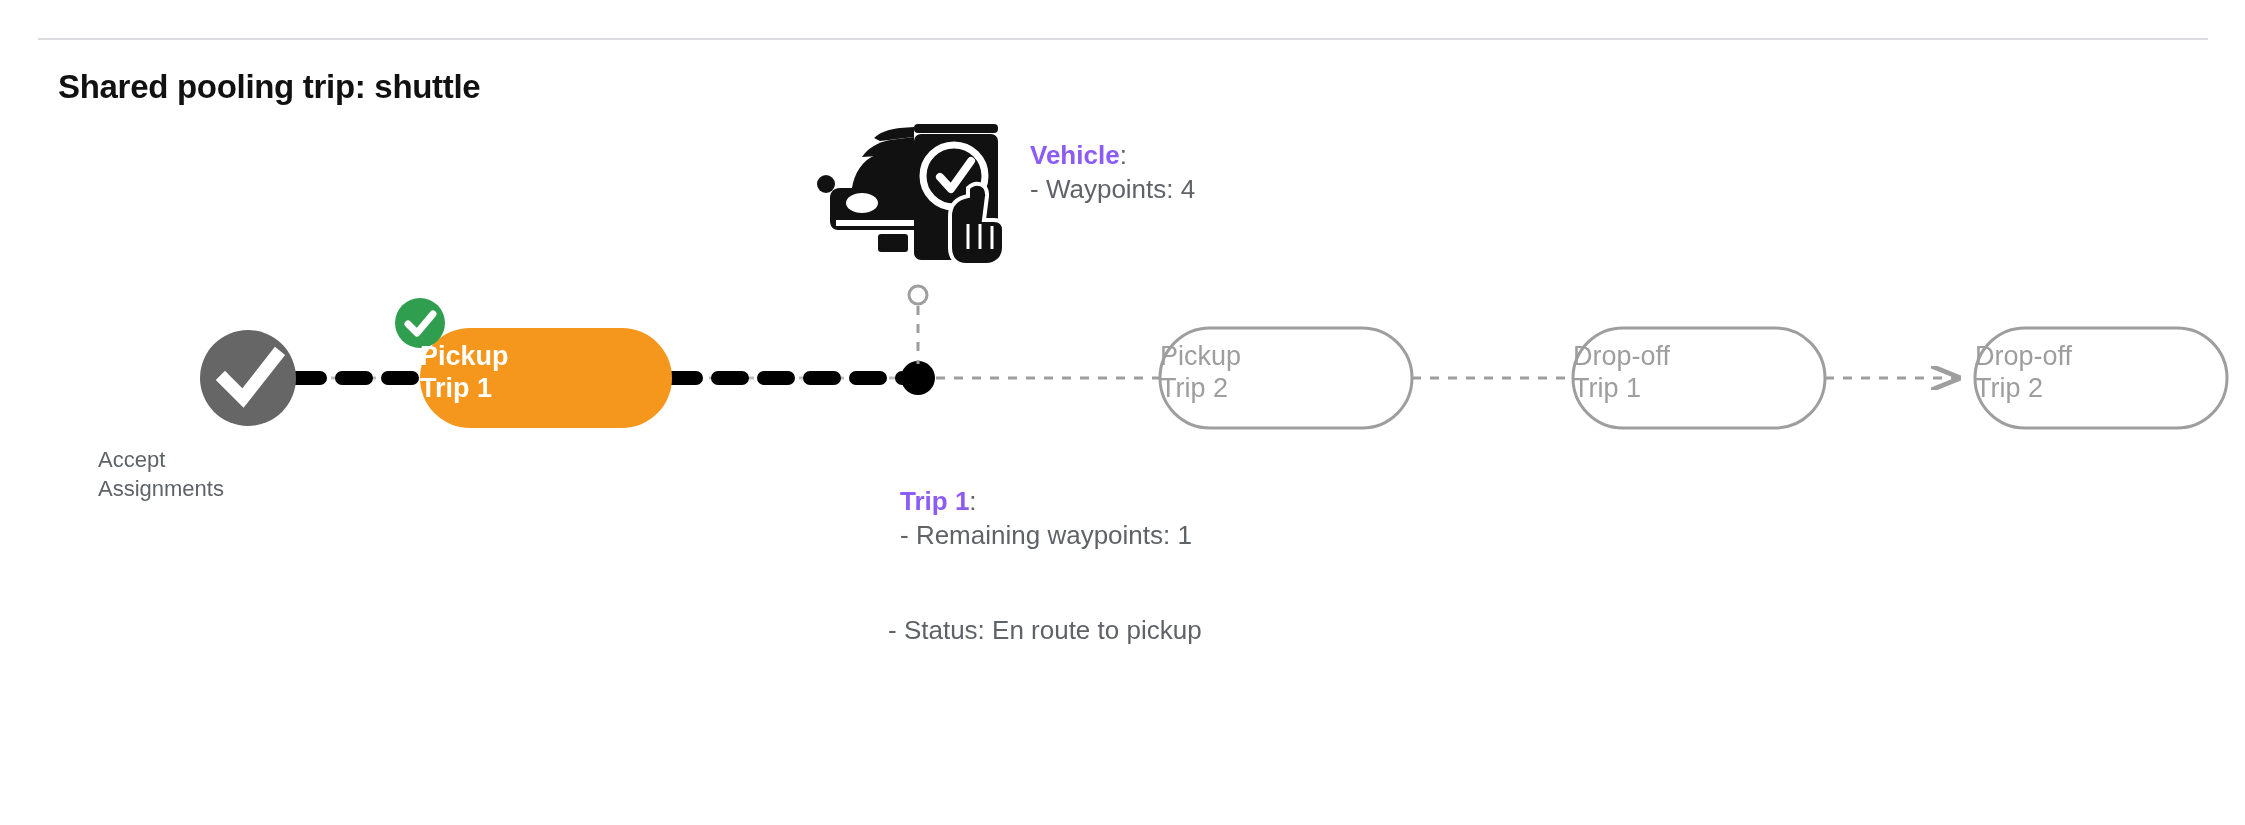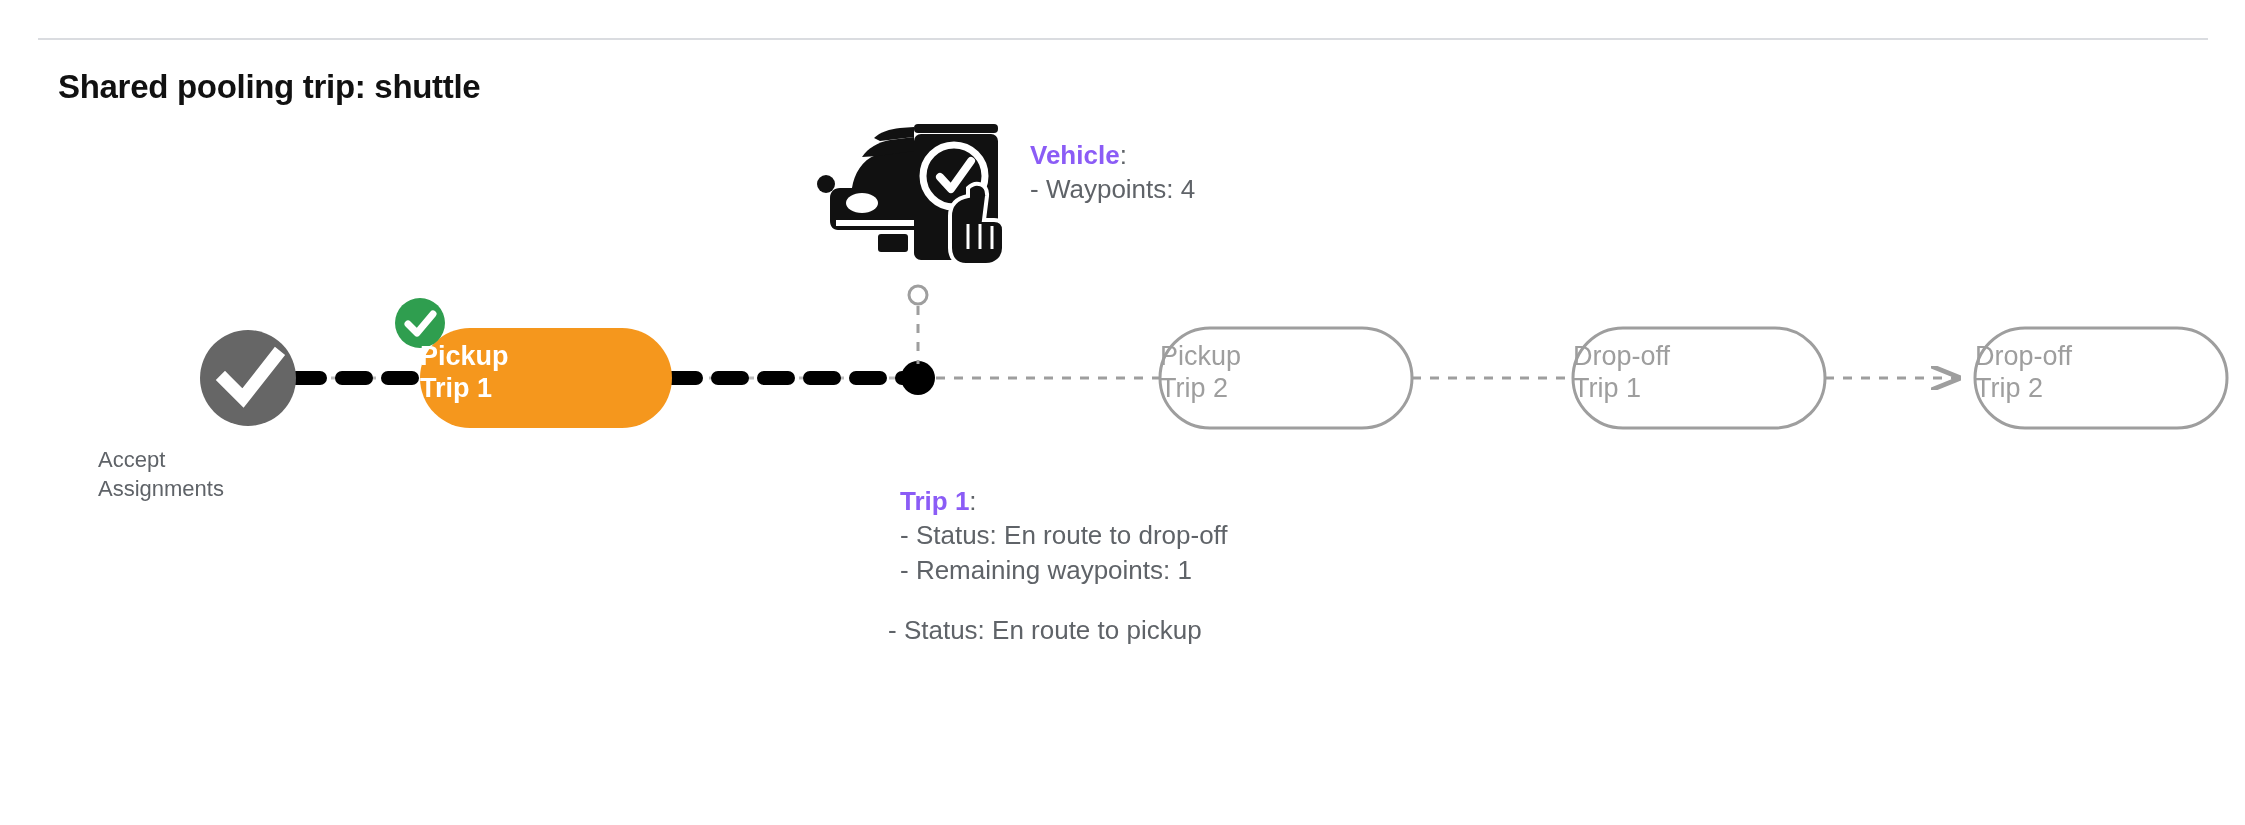--- a/index.html
+++ b/index.html
@@ -178,21 +178,20 @@
 
   <div class="node-label pill-label" style="left:1975px; top:340px; width:252px;"><span>Drop-off</span><br><span>Trip 2</span></div>
 
   <div class="annot" style="left:1030px; top:138px;">
     <span class="row"><span class="hd">Vehicle</span><span>:</span></span>
     <span class="row">- Waypoints: 4</span>
   </div>
 
   <div class="annot" style="left:888px; top:484px;margin-left:12px;">
     <span class="row"><span class="hd">Trip 1</span><span>:</span></span>
-    <span class="row">- Status:  En route to drop-off</span>
     <span class="row">- Remaining waypoints: 1</span>
   </div>
 
   <div class="annot" style="left:888px; top:613px;">
     <span class="row">- Status:  En route to pickup</span>
   </div>
 
 </div>
 
 </body></html>

